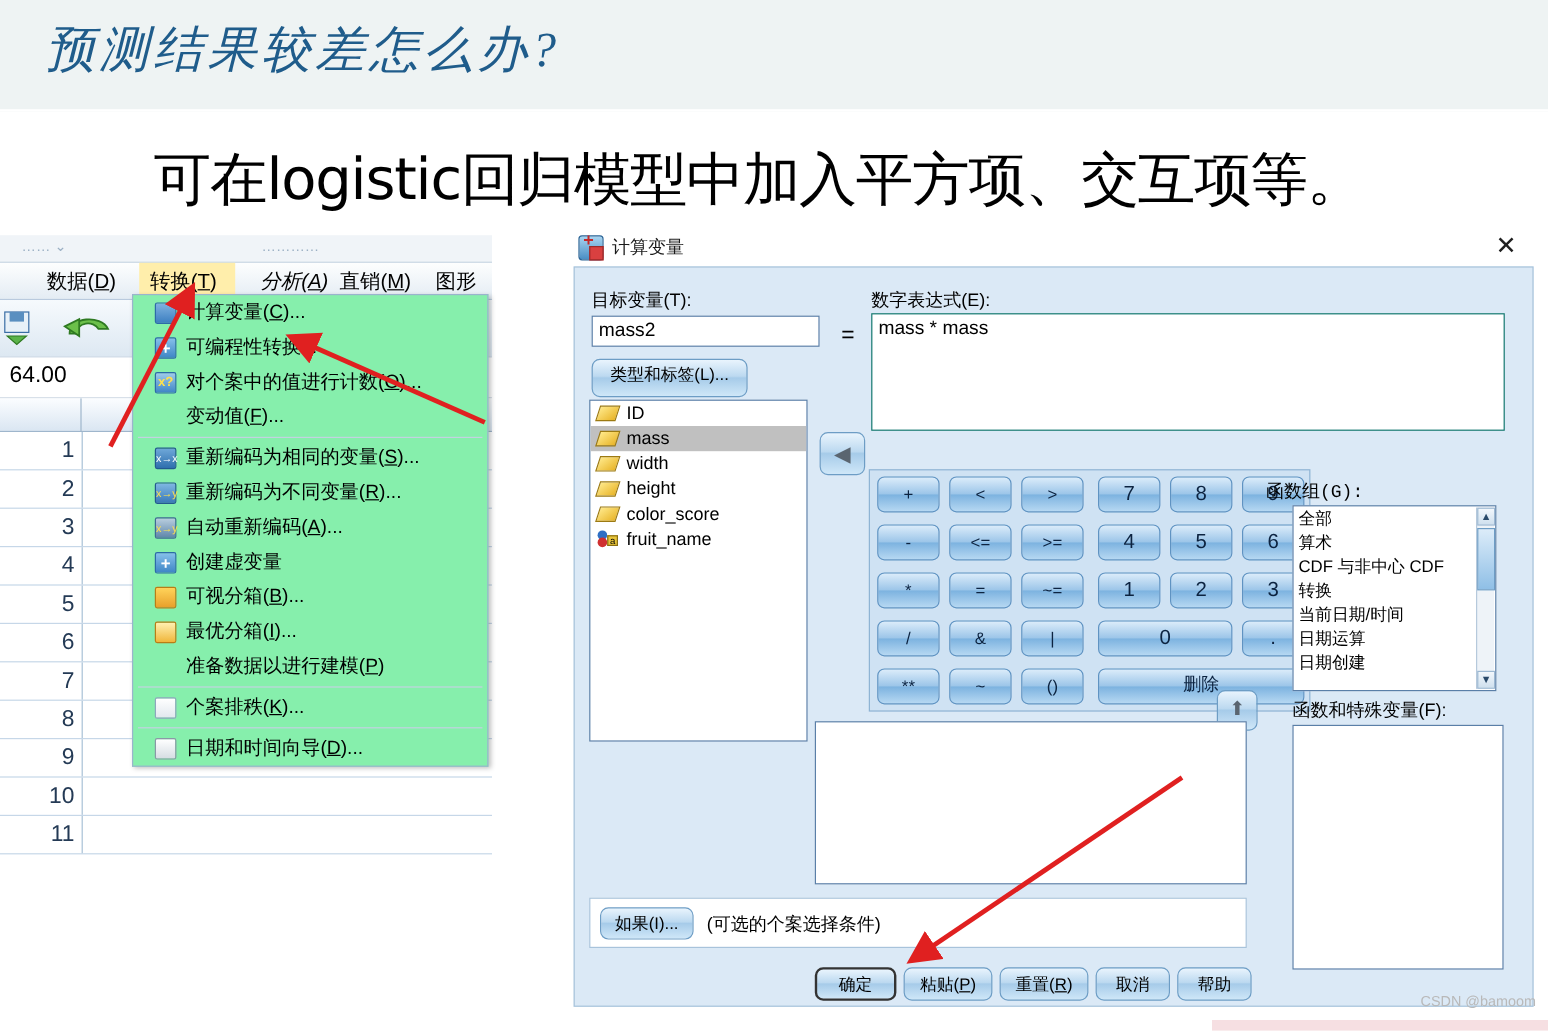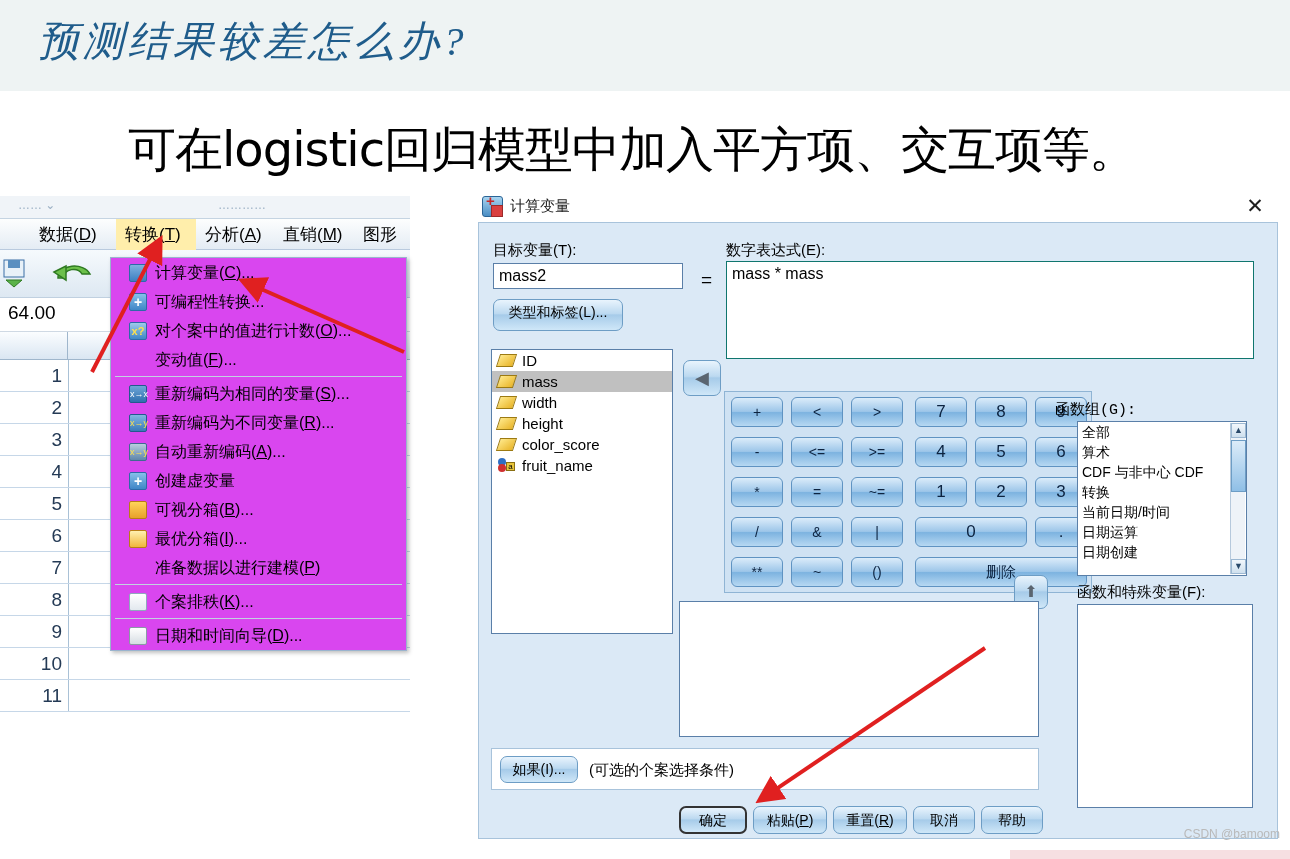--- a/index.html
+++ b/index.html
@@ -95,22 +95,22 @@
   .grow .gsep{
     position:absolute; left:68px; top:0; width:1px; height:31px;
     background:#a9c1d6;
   }
   .grow .gcell{
     position:absolute; left:69px; top:0; width:341px; height:31px;
   }
 
   
   #dropdown{
-    position:absolute; left:110px; top:257px; width:297px;
-    background:#d946ef;
+    position:absolute; left:110px; top:245px; width:297px;
+    background:#86efac;
     border:1px solid #9ab4cd;
     box-shadow:2px 2px 4px rgba(0,0,0,.25);
     z-index:30;
   }
   .dd-item{
     position:relative; height:29px; line-height:29px;
     font-size:16px; color:#000; padding-left:44px; white-space:nowrap;
   }
   .dd-item .dd-ico{
     position:absolute; left:18px; top:6px; width:18px; height:18px;
@@ -284,21 +284,21 @@
 
 <div id="spss-window">
   <div class="sp-topstrip">
     <span class="sp-ghost" style="left:18px;top:2px;">…… ⌄</span>
     <span class="sp-ghost" style="left:218px;top:2px;">…………</span>
   </div>
 
   <div class="menubar" id="menubar">
       <div class="menu-item" style="left: 30px; width: 86px;">数据(<u>D</u>)</div>
       <div class="menu-item active" style="left: 116px; width: 80px;">转换(<u>T</u>)</div>
-      <div class="menu-item" style="left: 196px; width: 78px;">分析(<u>A</u>)</div>
+      <div class="menu-item" style="left: 208px; width: 78px; font-style: italic;">分析(<u>A</u>)</div>
       <div class="menu-item" style="left: 274px; width: 80px;">直销(<u>M</u>)</div>
       <div class="menu-item" style="left: 354px; width: 60px;">图形</div>
     </div>
 
   <div class="toolbar">
 
     <span class="tb-btn" style="left:0px;">
       <svg width="30" height="30" viewBox="0 0 30 30">
         <rect x="4" y="2" width="20" height="17" fill="#e8f1f8" stroke="#3a6ea5"></rect>
         <rect x="8" y="2" width="12" height="8" fill="#5a8fc0"></rect>
@@ -423,21 +423,21 @@
     <span class="lbl" style="left:14px;top:18px;">目标变量(T):</span>
     <div class="txtfield" style="left:14px;top:40px;width:190px;height:26px;">mass2</div>
 
     <span class="lbl" style="left:222px;top:46px;font-size:19px;">=</span>
 
     <div class="btn" style="left:14px;top:76px;width:130px;height:32px;line-height:25px;">类型和标签(L)...</div>
 
     <span class="lbl" style="left:247px;top:18px;">数字表达式(E):</span>
     <div class="txtfield" style="left:247px;top:38px;width:528px;height:98px;border:1px solid #0f766e;">mass * mass</div>
 
-    <div class="listbox" style="left:12px;top:110px;width:182px;height:285px;margin-top:16px;" id="var-list">
+    <div class="listbox" style="left:12px;top:110px;width:182px;height:285px;" id="var-list">
         <div class="var-row"><span class="var-ico"></span><span>ID</span></div>
         <div class="var-row sel"><span class="var-ico"></span><span>mass</span></div>
         <div class="var-row"><span class="var-ico"></span><span>width</span></div>
         <div class="var-row"><span class="var-ico"></span><span>height</span></div>
         <div class="var-row"><span class="var-ico"></span><span>color_score</span></div>
         <div class="var-row"><span class="var-ico nominal"></span><span class="var-ico-a">a</span><span>fruit_name</span></div>
       </div>
 
     <div class="btn" style="left:204px;top:137px;width:38px;height:36px;line-height:34px;font-size:18px;color:#5a6570;">◀</div>
 
@@ -461,21 +461,21 @@
         <div class="key num" style="left: 250px; top: 85px; width: 52px; height: 30px; line-height: 28px;">2</div>
         <div class="key num" style="left: 310px; top: 85px; width: 52px; height: 30px; line-height: 28px;">3</div>
         <div class="key" style="left: 6px; top: 125px; width: 52px; height: 30px; line-height: 28px;">/</div>
         <div class="key" style="left: 66px; top: 125px; width: 52px; height: 30px; line-height: 28px;">&amp;</div>
         <div class="key" style="left: 126px; top: 125px; width: 52px; height: 30px; line-height: 28px;">|</div>
         <div class="key num" style="left: 190px; top: 125px; width: 112px; height: 30px; line-height: 28px;">0</div>
         <div class="key num" style="left: 310px; top: 125px; width: 52px; height: 30px; line-height: 28px;">.</div>
         <div class="key" style="left: 6px; top: 165px; width: 52px; height: 30px; line-height: 28px;">**</div>
         <div class="key" style="left: 66px; top: 165px; width: 52px; height: 30px; line-height: 28px;">~</div>
         <div class="key" style="left: 126px; top: 165px; width: 52px; height: 30px; line-height: 28px;">()</div>
-        <div class="key wide" style="left: 190px; top: 165px; width: 172px; height: 30px; line-height: 28px;">删除</div>
+        <div class="key wide" style="left: 190px; top: 165px; width: 172px; height: 30px; line-height: 28px; font-family: Liberation Mono, monospace;">删除</div>
       </div>
 
     <div class="btn" style="left:535px;top:352px;width:34px;height:34px;line-height:32px;font-size:16px;color:#5a6570;">⬆</div>
 
     <div class="listbox" style="left:200px;top:378px;width:360px;height:136px;"></div>
 
     <span class="lbl" style="left:576px;top:177px;font-family:Liberation Mono, monospace;">函数组(G):</span>
     <div class="listbox" style="left:598px;top:198px;width:170px;height:155px;" id="fg-list">
       <div class="grp-row">全部</div>
         <div class="grp-row">算术</div>

